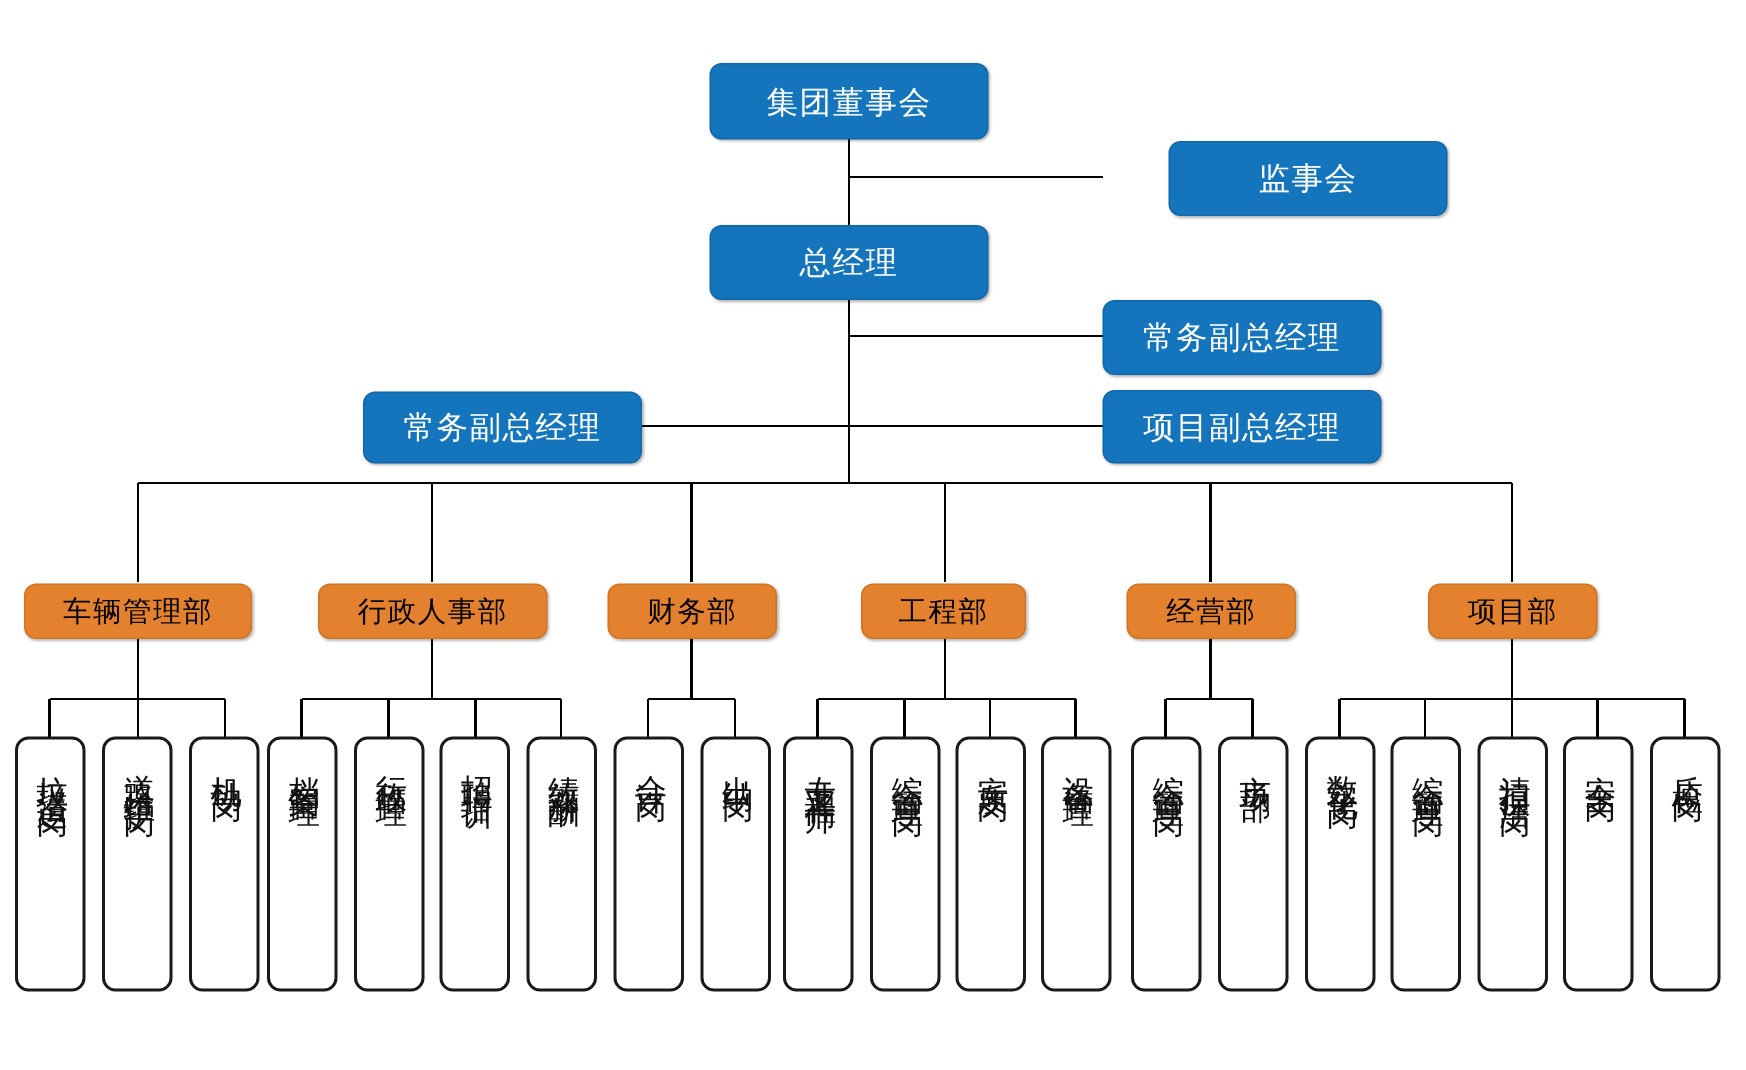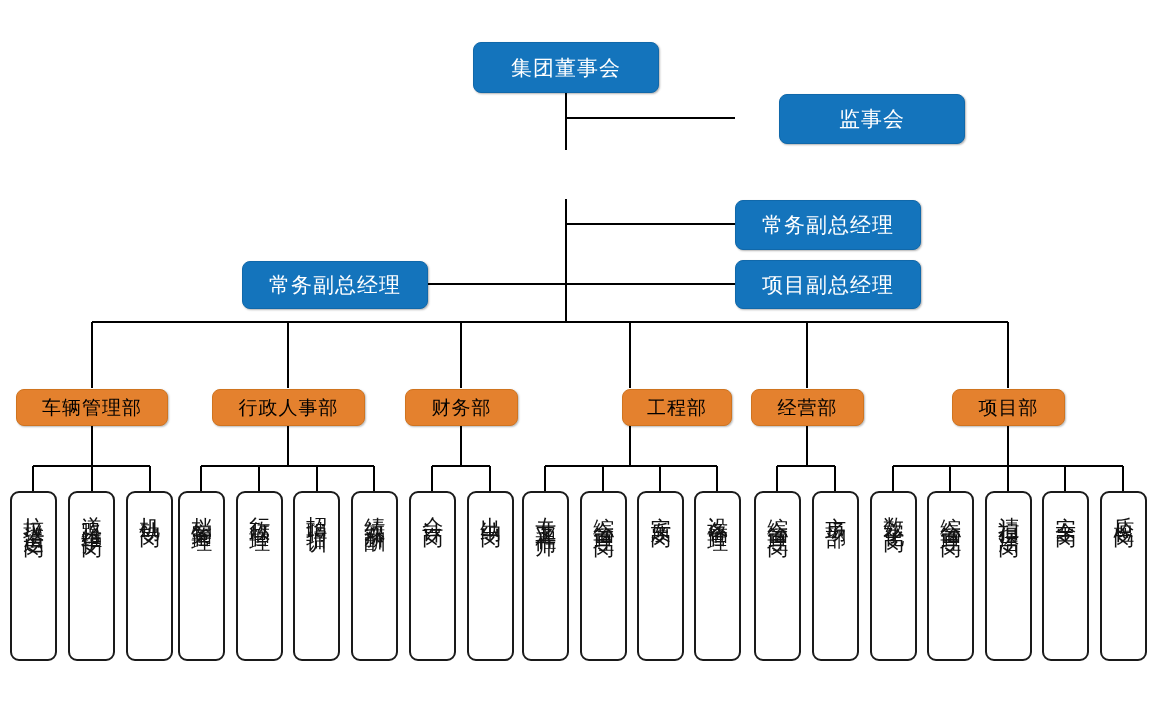--- a/index.html
+++ b/index.html
@@ -146,20 +146,23 @@
   </svg>
 
   <div class="node blue" style="left:473px;top:42px;width:186px;height:51px;">
     <span>集团董事会</span>
   </div>
 
   <div class="node blue" style="left:735px;top:94px;width:186px;height:50px;margin-left:44px;">
     <span>监事会</span>
   </div>
 
+  <div class="node blue" style="left:473px;top:150px;width:186px;height:50px;">
+    <span>总经理</span>
+  </div>
 
   <div class="node blue" style="left:735px;top:200px;width:186px;height:50px;justify-content:center;">
     <span>常务副总经理</span>
   </div>
 
   <div class="node blue" style="left:735px;top:260px;width:186px;height:49px;align-items:center;">
     <span>项目副总经理</span>
   </div>
 
   <div class="node blue" style="left:242px;top:261px;width:186px;height:48px;">
@@ -171,21 +174,21 @@
   </div>
 
   <div class="node orange" style="left:212px;top:389px;width:153px;height:37px;">
     <span>行政人事部</span>
   </div>
 
   <div class="node orange" style="left:405px;top:389px;width:113px;height:37px;">
     <span>财务部</span>
   </div>
 
-  <div class="node orange" style="left:574px;top:389px;width:110px;height:37px;margin-left:48px;">
+  <div class="node orange" style="left:574px;top:389px;width:110px;height:37px;">
     <span>工程部</span>
   </div>
 
   <div class="node orange" style="left:751px;top:389px;width:113px;height:37px;font-family:Liberation Mono, monospace;">
     <span>经营部</span>
   </div>
 
   <div class="node orange" style="left:952px;top:389px;width:113px;height:37px;align-items:center;">
     <span>项目部</span>
   </div>

